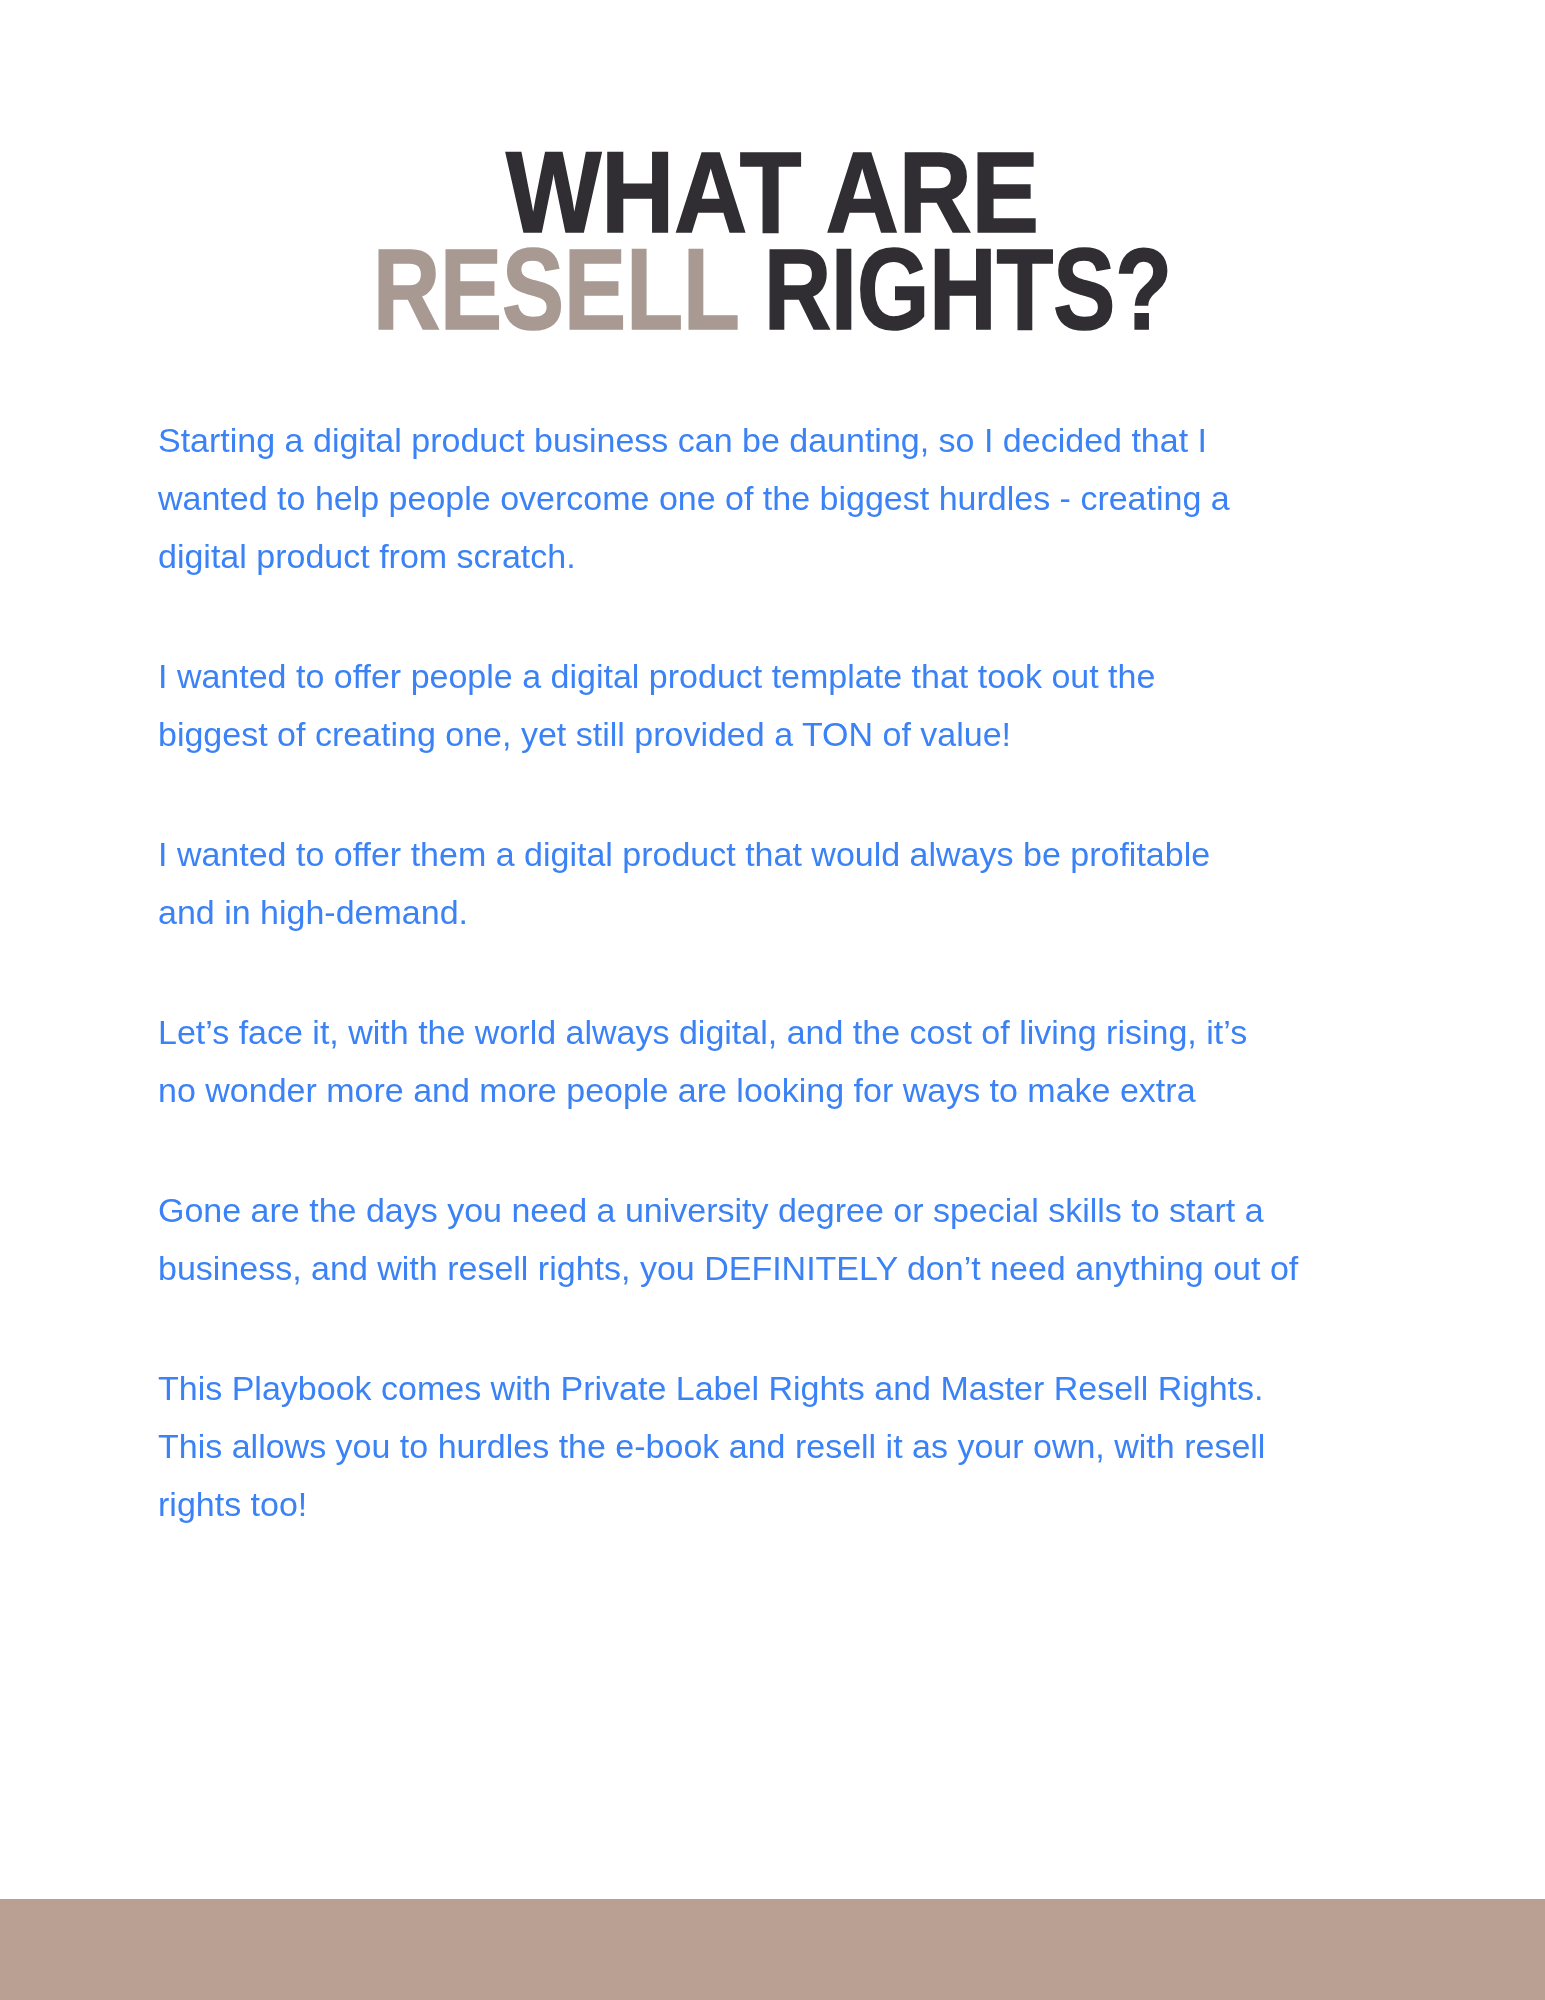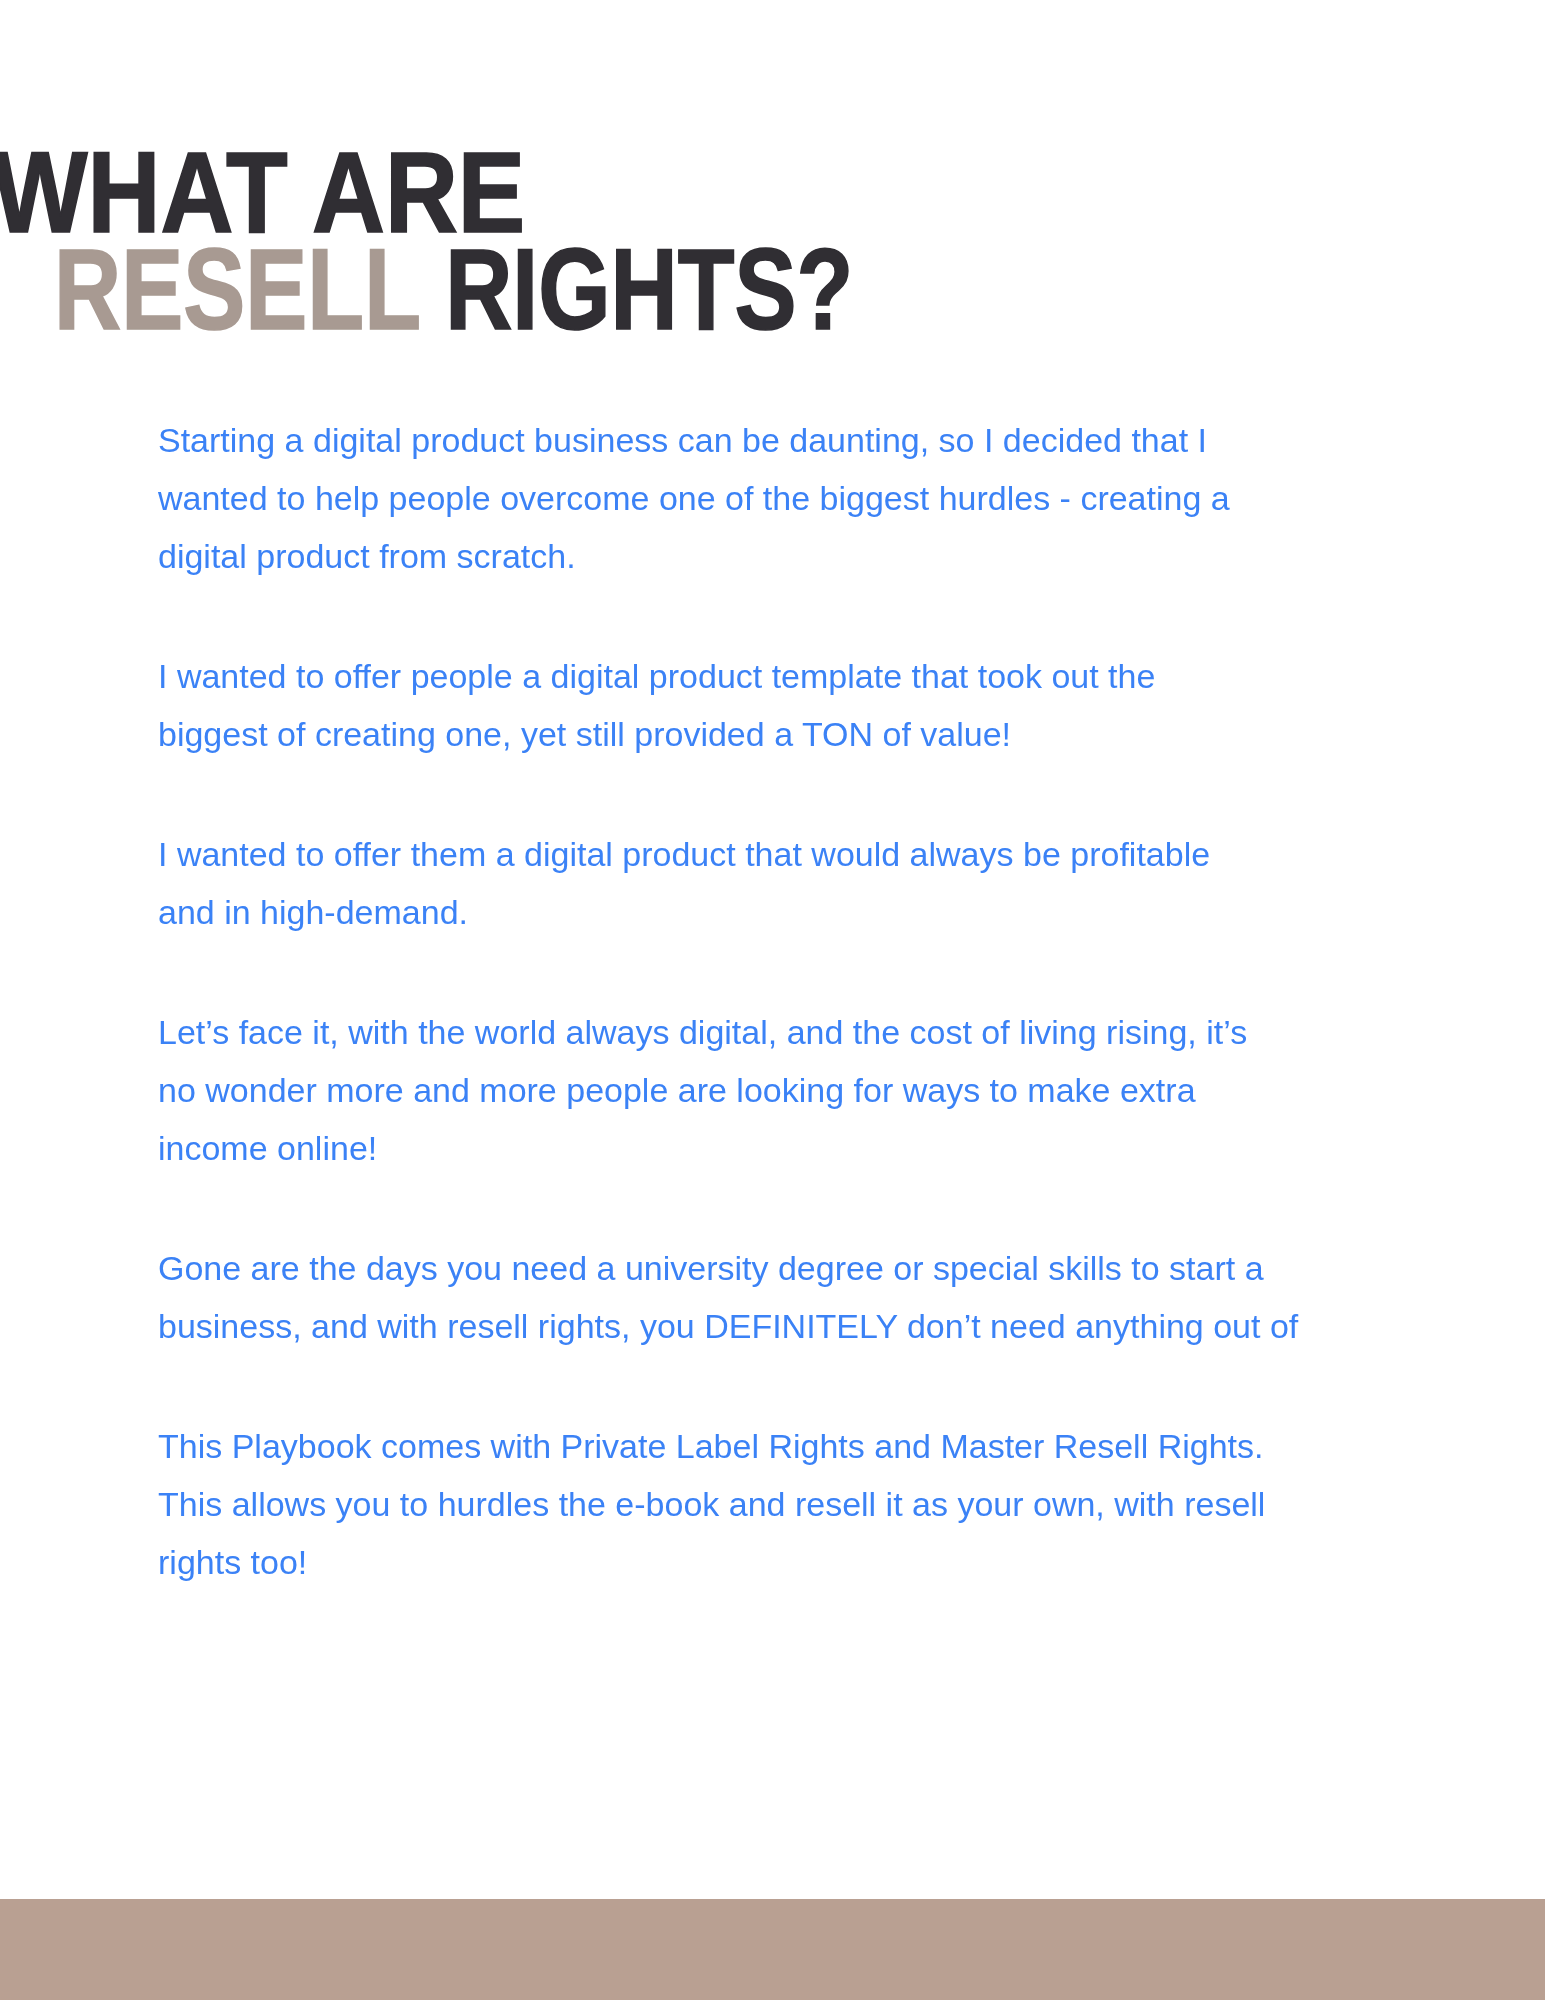--- a/index.html
+++ b/index.html
@@ -12,21 +12,21 @@
     overflow: hidden;
     font-family: "Liberation Sans", sans-serif;
   }
 
   
   .title-block {
     position: absolute;
     top: 144px;
     left: 0;
     width: 1545px;
-    text-align: left;
+    text-align: center;
     font-weight: 700;
     margin: 0;
   }
   .title-line {
     display: block;
     font-size: 100px;
     line-height: 97px;
     height: 97px;
     letter-spacing: 0px;
     -webkit-text-stroke: 1.5px currentColor;
@@ -87,21 +87,20 @@
     </p>
 
     <p class="para">
       <span class="line">I wanted to offer them a digital product that would always be profitable</span>
       <span class="line">and in high-demand.</span>
     </p>
 
     <p class="para">
       <span class="line">Let’s face it, with the world always digital, and the cost of living rising, it’s</span>
       <span class="line">no wonder more and more people are looking for ways to make extra</span>
-      <span class="line">income online!</span>
     </p>
 
     <p class="para">
       <span class="line">Gone are the days you need a university degree or special skills to start a</span>
       <span class="line">business, and with resell rights, you DEFINITELY don’t need anything out of</span>
     </p>
 
     <p class="para">
       <span class="line"><span>This Playbook comes with </span><span class="bold">Private Label Rights and Master Resell Rights.</span></span>
       <span class="line">This allows you to hurdles the e-book and resell it as your own, with resell</span>

